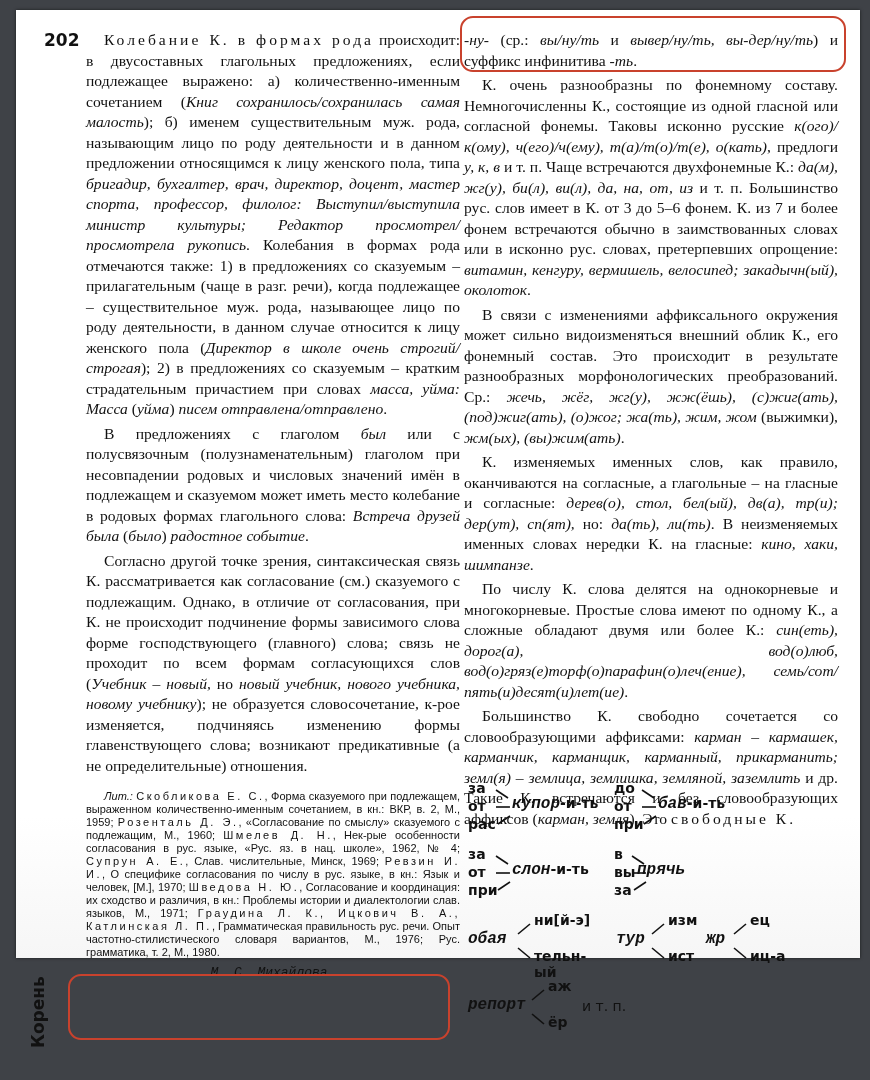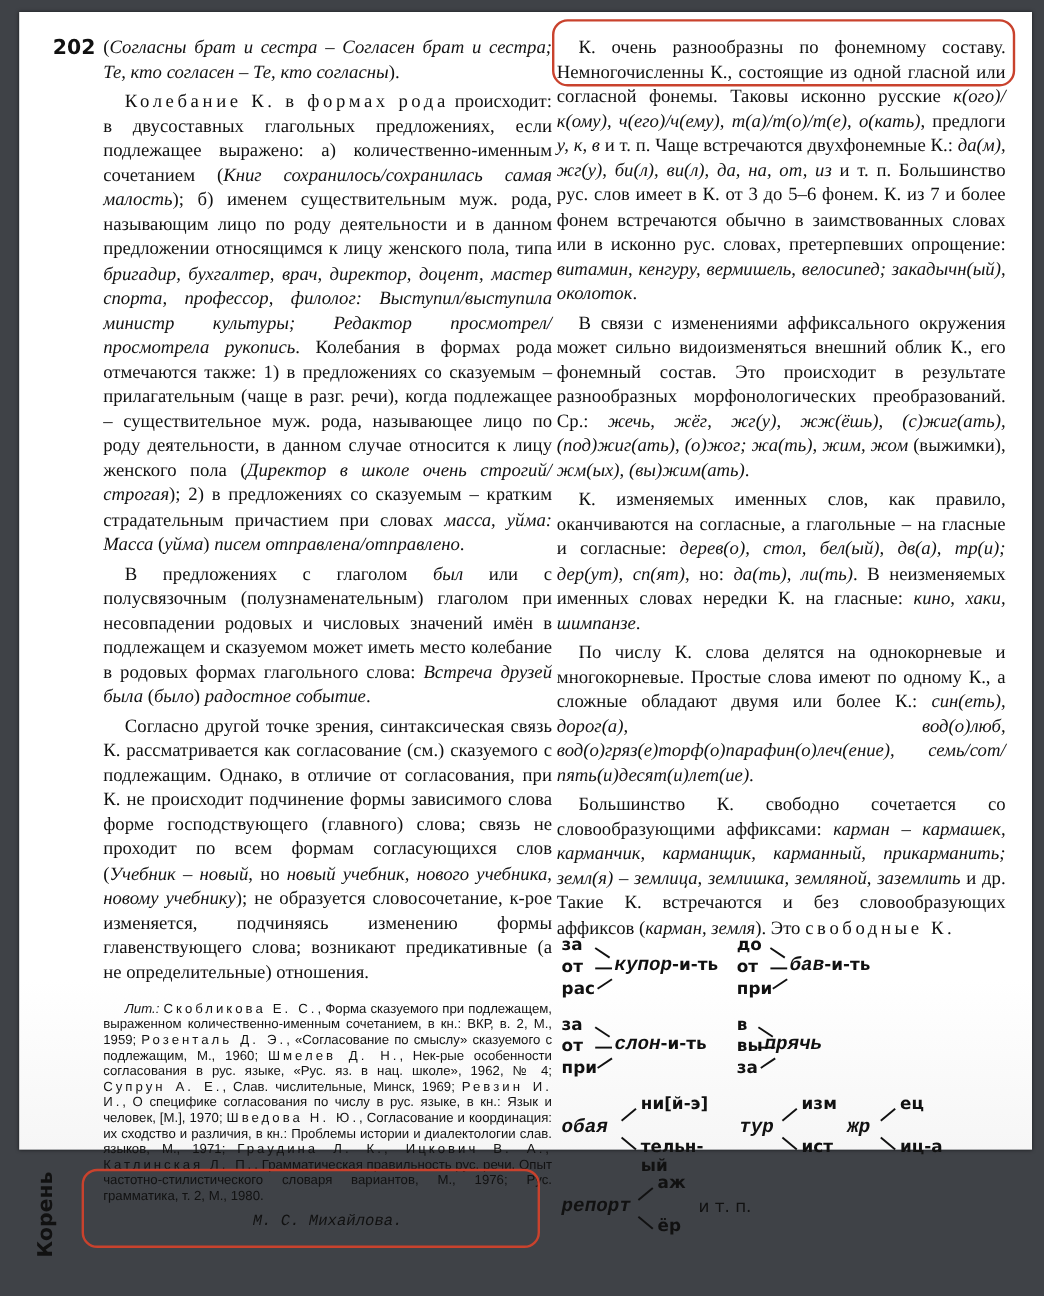--- a/index.html
+++ b/index.html
@@ -45,35 +45,35 @@
   .diag svg line { stroke: #111; stroke-width: 1.6; }
   .plain { font-weight: normal; }
 </style>
 </head>
 <body>
 
 <div class="page">
   <div class="pnum">202</div>
 
   <div class="col left">
-    <p><span>(</span><i>Согласны брат и сестра – Согласен брат и сестра; Те, кто согласен – Те, кто согласны</i><span>).</span></p>
 
     <p class="ind"><span class="sp">Колебание К. в формах рода</span><span> происходит: в двусоставных глагольных предложениях, если подлежащее выражено: а) количественно-именным сочетанием (</span><i>Книг сохранилось/сохранилась самая малость</i><span>); б) именем существительным муж. рода, называющим лицо по роду деятельности и в данном предложении относящимся к лицу женского пола, типа </span><i>бригадир, бухгалтер, врач, директор, доцент, мастер спорта, профессор, филолог: Выступил/выступила министр культуры; Редактор просмотрел/просмотрела рукопись</i><span>. Колебания в формах рода отмечаются также: 1) в предложениях со сказуемым – прилагательным (чаще в разг. речи), когда подлежащее – существительное муж. рода, называющее лицо по роду деятельности, в данном случае относится к лицу женского пола (</span><i>Директор в школе очень строгий/строгая</i><span>); 2) в предложениях со сказуемым – кратким страдательным причастием при словах </span><i>масса, уйма: Масса</i><span> (</span><i>уйма</i><span>) </span><i>писем отправлена/отправлено</i><span>.</span></p>
 
     <p class="ind"><span>В предложениях с глаголом </span><i>был</i><span> или с полусвязочным (полузнаменательным) глаголом при несовпадении родовых и числовых значений имён в подлежащем и сказуемом может иметь место колебание в родовых формах глагольного слова: </span><i>Встреча друзей была</i><span> (</span><i>было</i><span>) </span><i>радостное событие</i><span>.</span></p>
 
     <p class="ind"><span>Согласно другой точке зрения, синтаксическая связь К. рассматривается как согласование (см.) сказуемого с подлежащим. Однако, в отличие от согласования, при К. не происходит подчинение формы зависимого слова форме господствующего (главного) слова; связь не проходит по всем формам согласующихся слов (</span><i>Учебник – новый,</i><span> но </span><i>новый учебник, нового учебника, новому учебнику</i><span>); не образуется словосочетание, к-рое изменяется, подчиняясь изменению формы главенствующего слова; возникают предикативные (а не определительные) отношения.</span></p>
 
     <p class="lit"><i>Лит.:</i> <span class="sp">Скобликова Е. С.</span><span>, Форма сказуемого при подлежащем, выраженном количественно-именным сочетанием, в кн.: ВКР, в. 2, М., 1959; </span><span class="sp">Розенталь Д. Э.</span><span>, «Согласование по смыслу» сказуемого с подлежащим, М., 1960; </span><span class="sp">Шмелев Д. Н.</span><span>, Нек-рые особенности согласования в рус. языке, «Рус. яз. в нац. школе», 1962, № 4; </span><span class="sp">Супрун А. Е.</span><span>, Слав. числительные, Минск, 1969; </span><span class="sp">Ревзин И. И.</span><span>, О специфике согласования по числу в рус. языке, в кн.: Язык и человек, [М.], 1970; </span><span class="sp">Шведова Н. Ю.</span><span>, Согласование и координация: их сходство и различия, в кн.: Проблемы истории и диалектологии слав. языков, М., 1971; </span><span class="sp">Граудина Л. К., Ицкович В. А., Катлинская Л. П.</span><span>, Грамматическая правильность рус. речи. Опыт частотно-стилистического словаря вариантов, М., 1976; Рус. грамматика, т. 2, М., 1980.</span></p>
 
     <div class="author">М. С. Михайлова.</div>
 
   </div>
 
   <div class="col right">
+    <p><i>-ну-</i><span> (ср.: </span><i>вы/ну/ть</i><span> и </span><i>вывер/ну/ть, вы-дер/ну/ть</i><span>) и суффикс инфинитива </span><i>-ть</i><span>.</span></p>
 
     <p class="ind"><span>К. очень разнообразны по фонемному составу. Немногочисленны К., состоящие из одной гласной или согласной фонемы. Таковы исконно русские </span><i>к(ого)/к(ому), ч(его)/ч(ему), т(а)/т(о)/т(е), о(кать)</i><span>, предлоги </span><i>у, к, в</i><span> и т. п. Чаще встречаются двухфонемные К.: </span><i>да(м), жг(у), би(л), ви(л), да, на, от, из</i><span> и т. п. Большинство рус. слов имеет в К. от 3 до 5–6 фонем. К. из 7 и более фонем встречаются обычно в заимствованных словах или в исконно рус. словах, претерпевших опрощение: </span><i>витамин, кенгуру, вермишель, велосипед; закадычн(ый), околоток</i><span>.</span></p>
 
     <p class="ind"><span>В связи с изменениями аффиксального окружения может сильно видоизменяться внешний облик К., его фонемный состав. Это происходит в результате разнообразных морфонологических преобразований. Ср.: </span><i>жечь, жёг, жг(у), жж(ёшь), (с)жиг(ать), (под)жиг(ать), (о)жог; жа(ть), жим, жом</i><span> (выжимки), </span><i>жм(ых), (вы)жим(ать)</i><span>.</span></p>
 
     <p class="ind"><span>К. изменяемых именных слов, как правило, оканчиваются на согласные, а глагольные – на гласные и согласные: </span><i>дерев(о), стол, бел(ый), дв(а), тр(и); дер(ут), сп(ят),</i><span> но: </span><i>да(ть), ли(ть)</i><span>. В неизменяемых именных словах нередки К. на гласные: </span><i>кино, хаки, шимпанзе</i><span>.</span></p>
 
     <p class="ind"><span>По числу К. слова делятся на однокорневые и многокорневые. Простые слова имеют по одному К., а сложные обладают двумя или более К.: </span><i>син(еть), дорог(а), вод(о)люб, вод(о)гряз(е)торф(о)парафин(о)леч(ение), семь/сот/пять(и)десят(и)лет(ие)</i><span>.</span></p>
 
     <p class="ind"><span>Большинство К. свободно сочетается со словообразующими аффиксами: </span><i>карман – кармашек, карманчик, карманщик, карманный, прикарманить; земл(я) – землица, землишка, земляной, заземлить</i><span> и др. Такие К. встречаются и без словообразующих аффиксов (</span><i>карман, земля</i><span>). Это </span><span class="sp">свободные К.</span></p>

